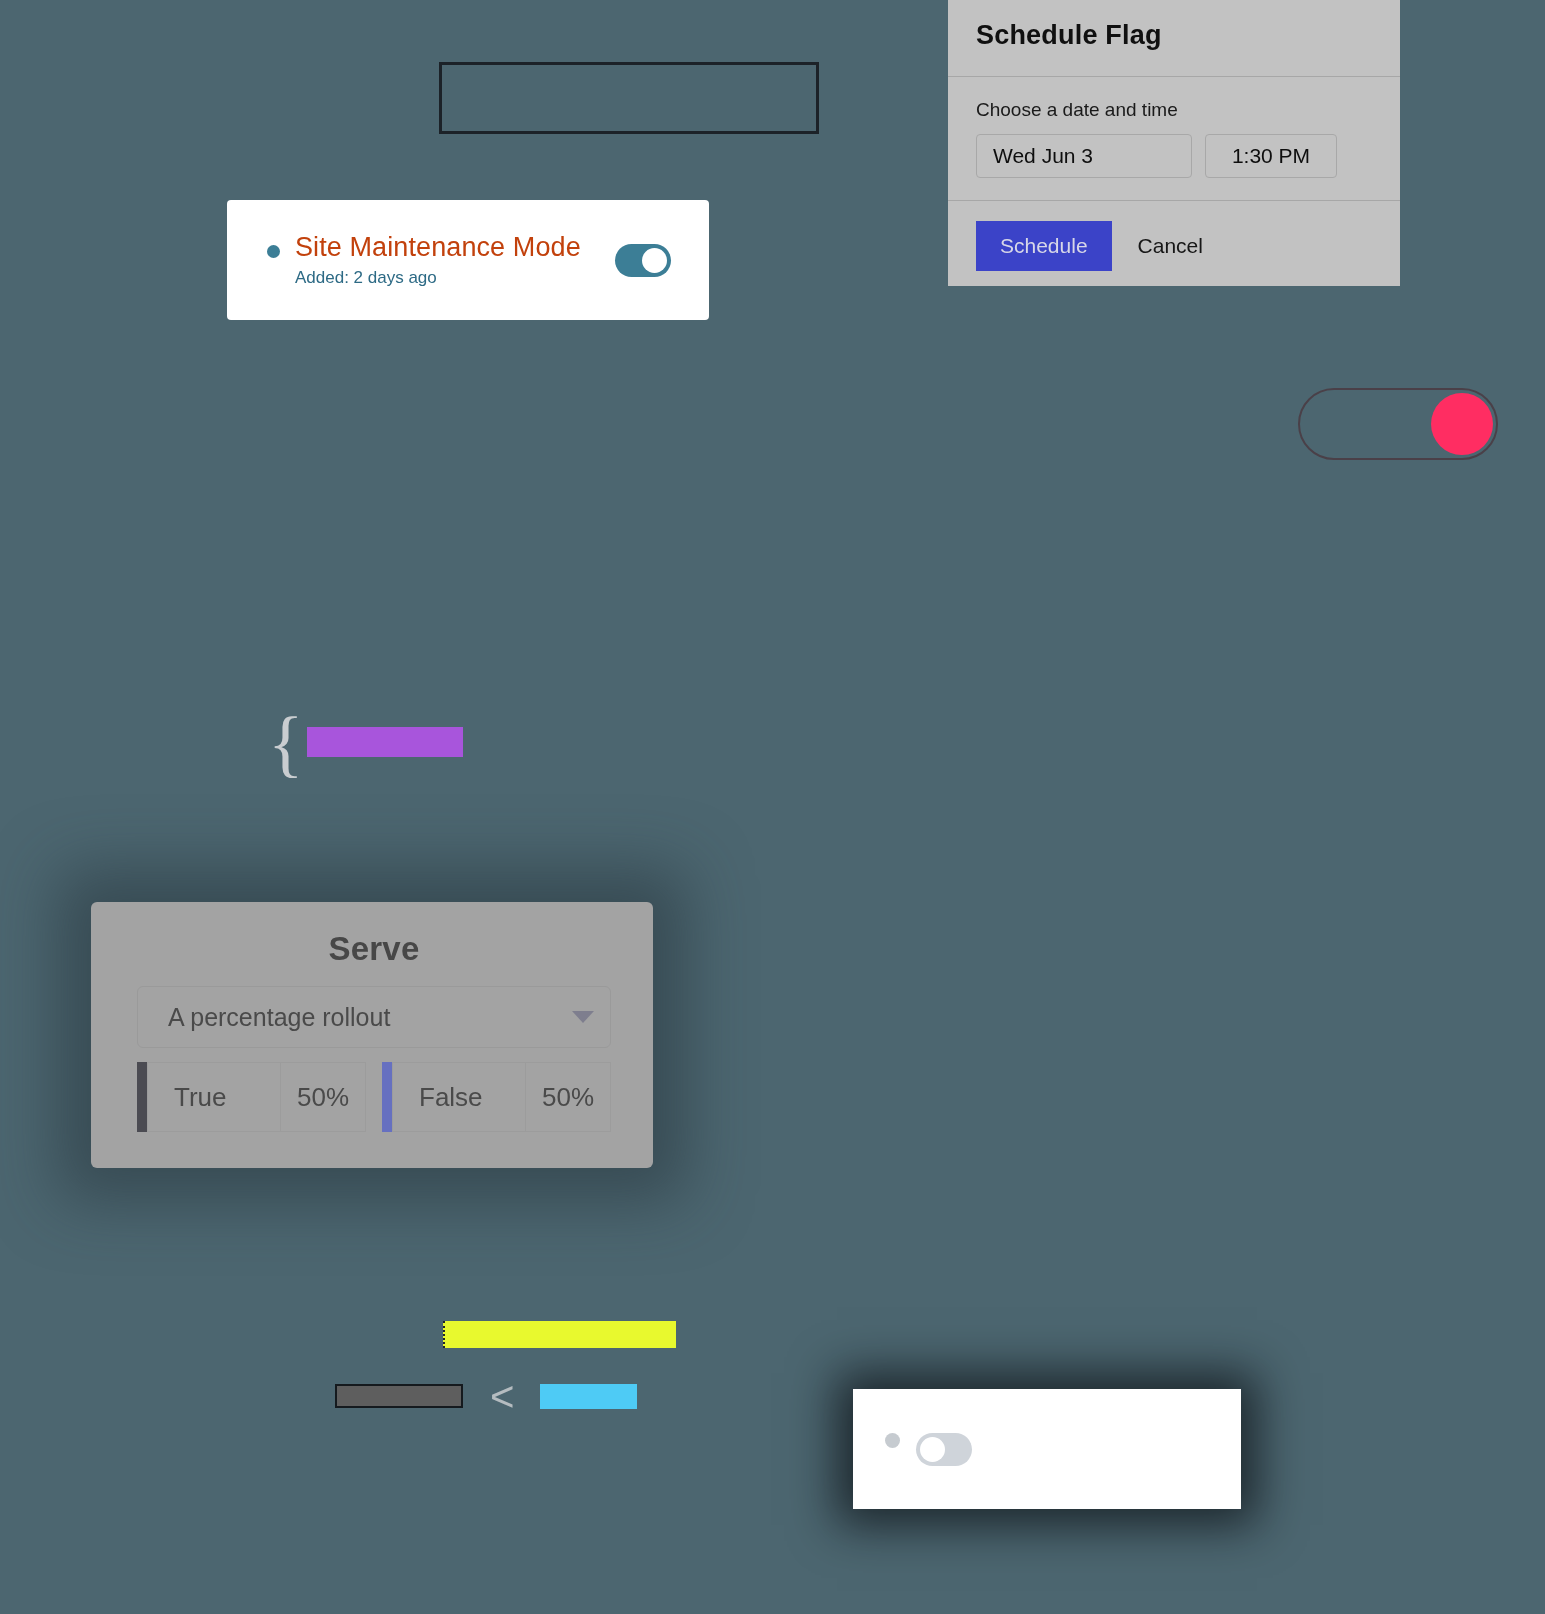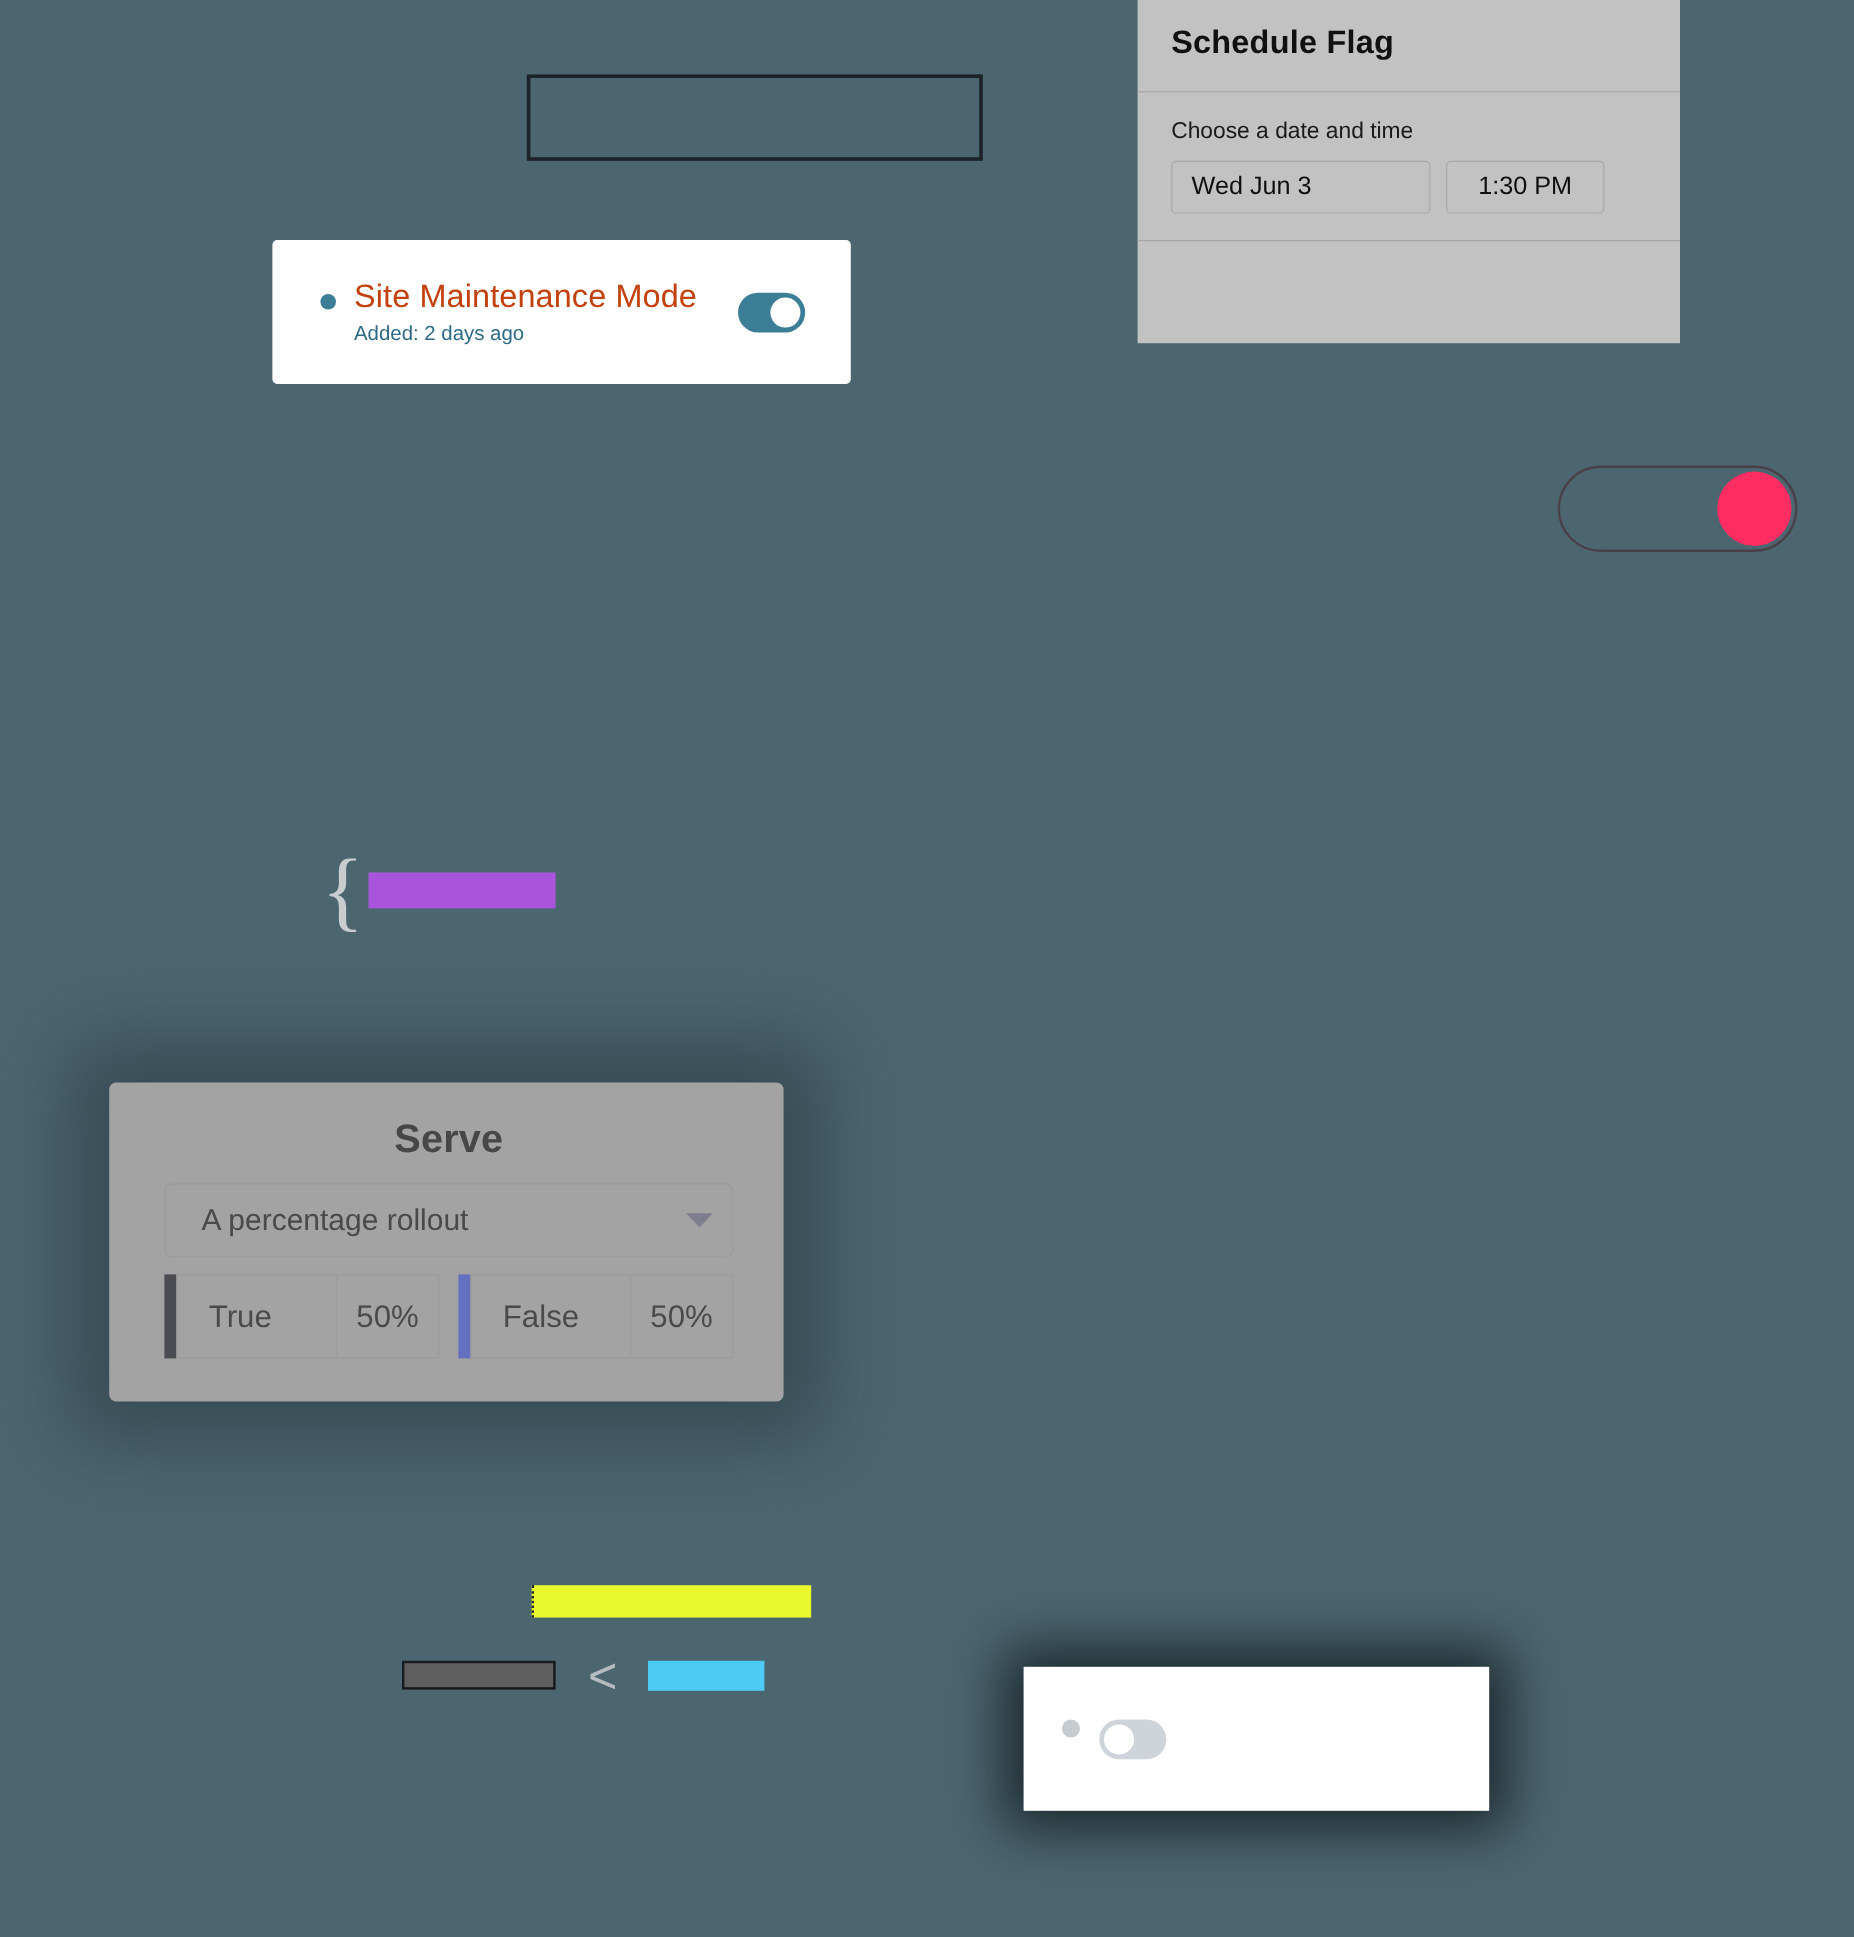--- a/index.html
+++ b/index.html
@@ -348,20 +348,24 @@
   </div>
   <div class="dlg-divider"></div>
   <div class="dlg-body">
     <div class="dlg-label">Choose a date and time</div>
     <div class="field-row">
       <div class="dlg-field" id="date-field">Wed Jun 3</div>
       <div class="dlg-field" id="time-field">1:30 PM</div>
     </div>
   </div>
   <div class="dlg-footer-divider"></div>
+  <div class="dlg-actions">
+    <button id="schedule-btn">Schedule</button>
+    <button id="cancel-btn">Cancel</button>
+  </div>
 </div>
 
 <div class="abs" id="pink-toggle">
   <span class="knob"></span>
 </div>
 
 <div class="abs" id="brace-glyph">{</div>
 <div class="abs" id="purple-bar"></div>
 
 <div class="abs" id="serve-panel">

